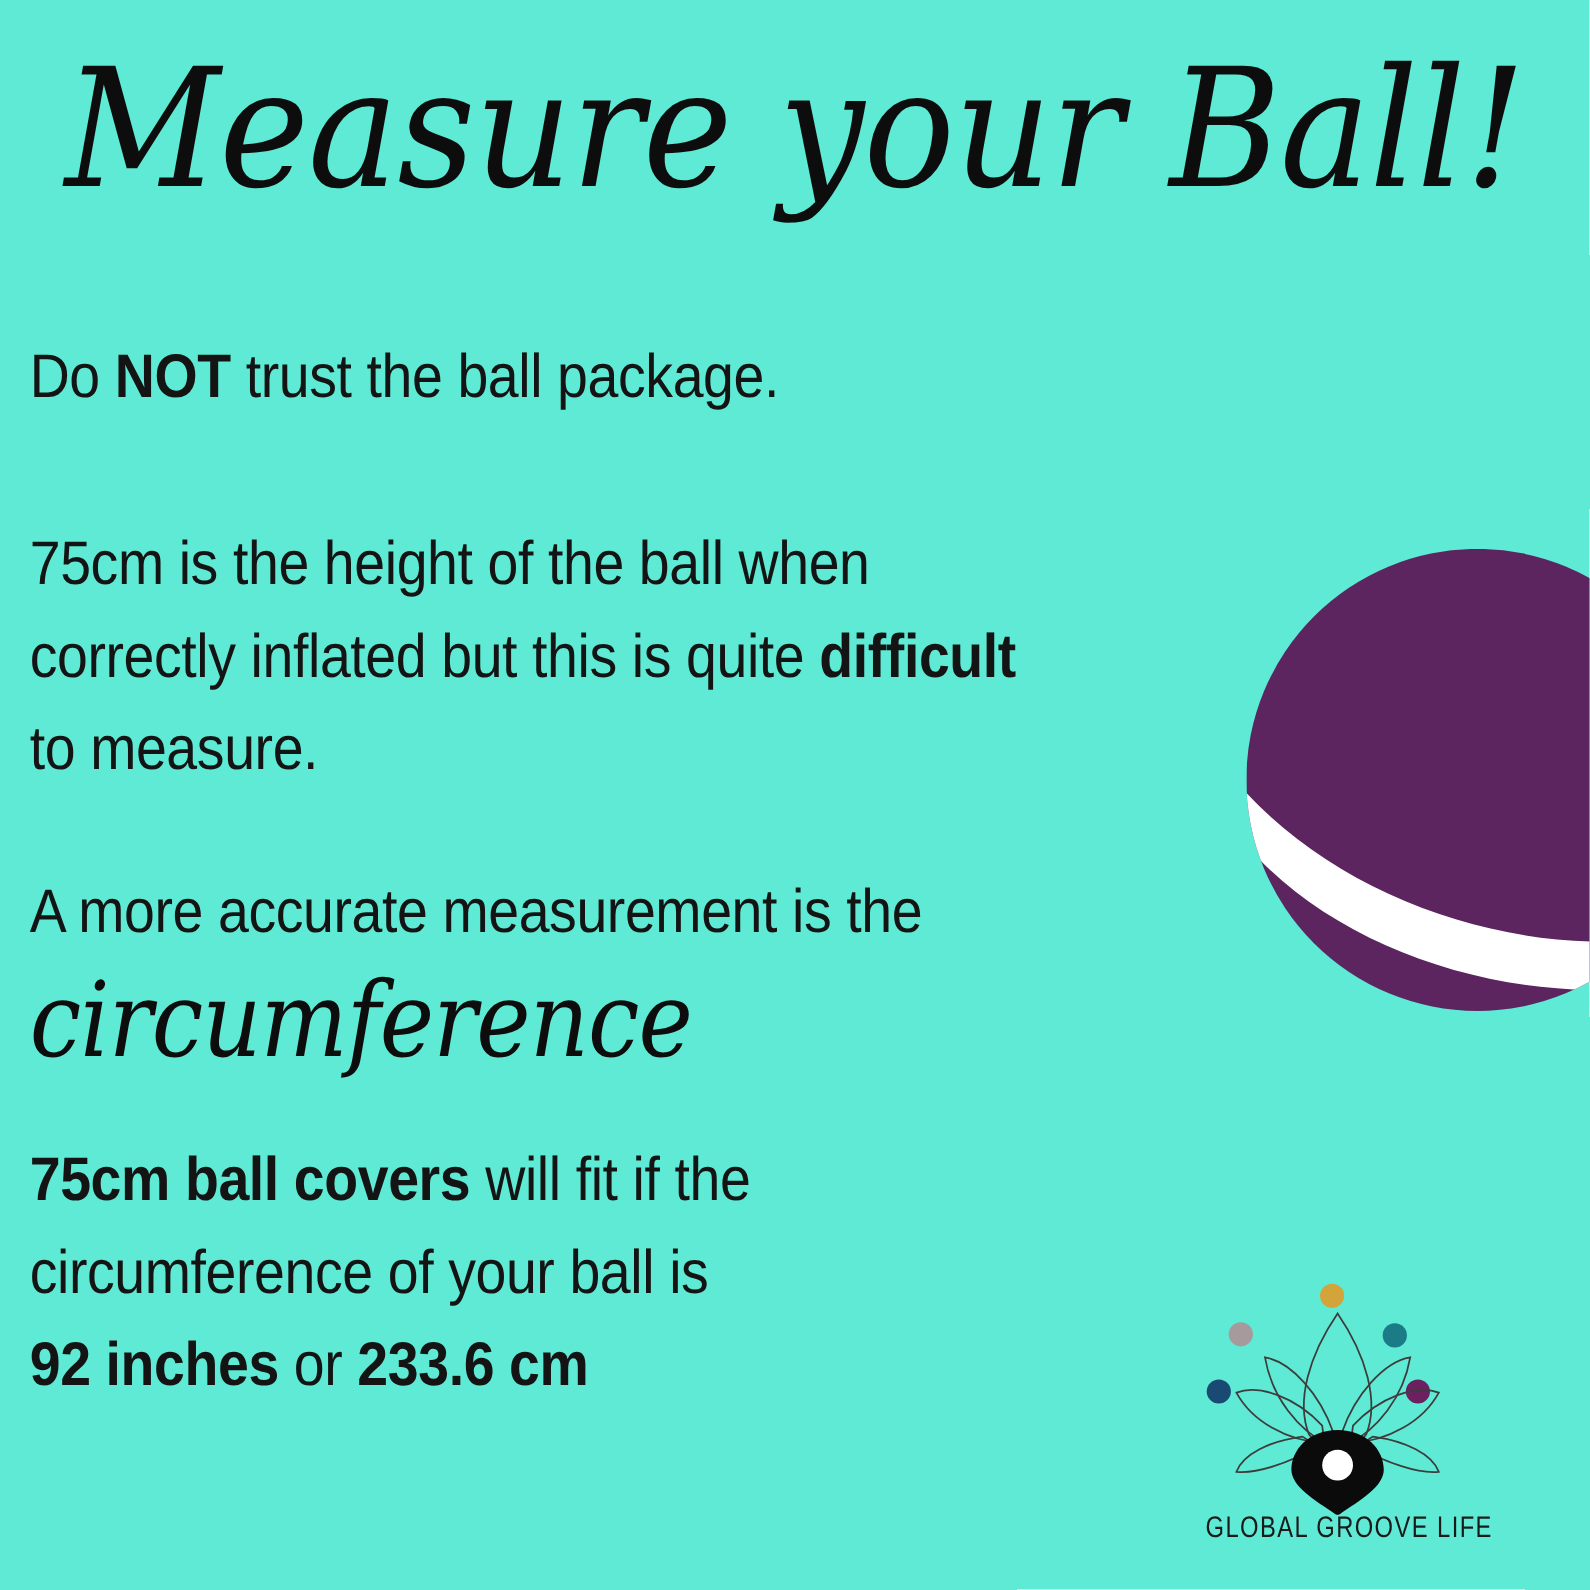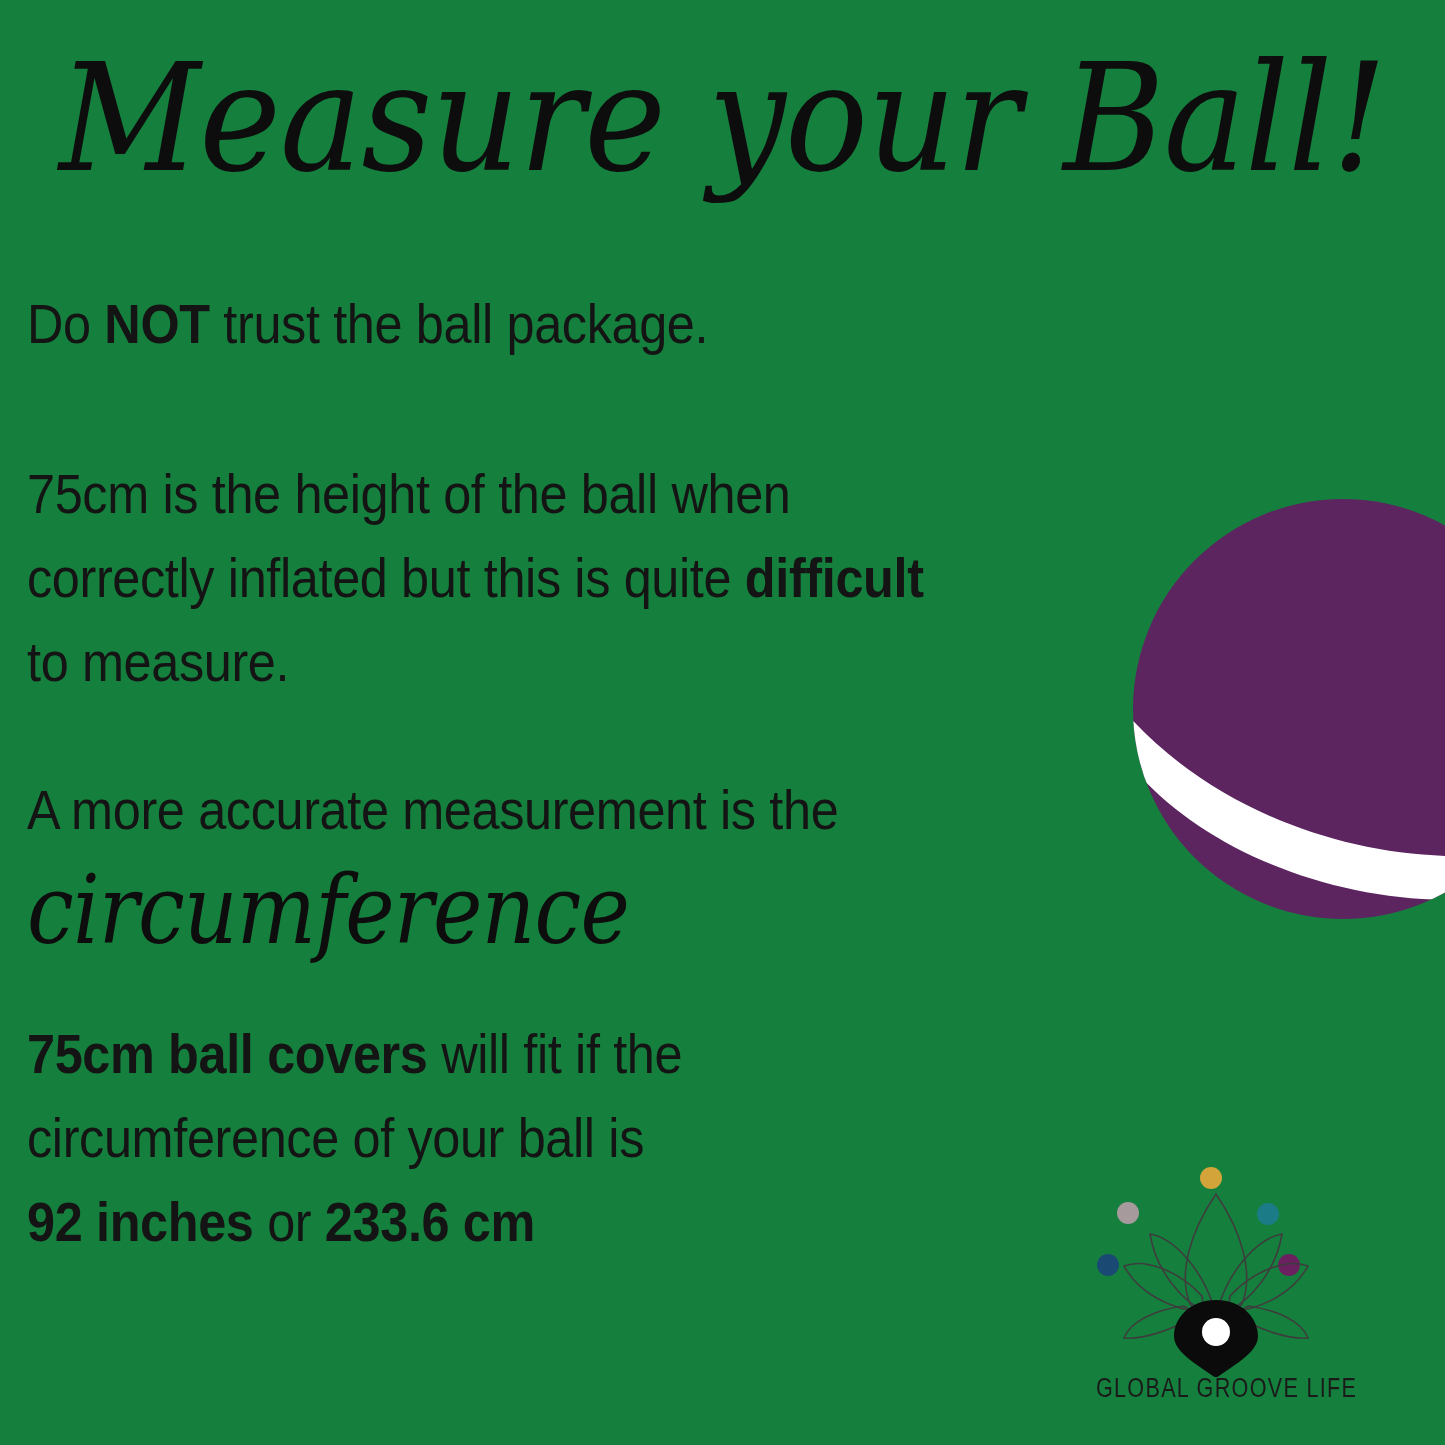--- a/index.html
+++ b/index.html
@@ -15,21 +15,21 @@
     color: #111111;
     position: relative;
   }
 
   
   #poster {
     position: absolute;
     left: 0; top: 0;
     width: 1445px;
     height: 1445px;
-    background: #15803d;
+    background: #5eead4;
   }
 
   
   .title {
     position: absolute;
     left: 0;
     top: 34px;
     width: 1445px;
     text-align: center;
     font-family: "DejaVu Serif", serif;
@@ -40,21 +40,21 @@
     letter-spacing: -1px;
     color: #0d0d0d;
     white-space: nowrap;
     transform: scaleX(0.92);
   }
 
   
   .copy {
     position: absolute;
     left: 27px;
-    top: 282px;
+    top: 300px;
     width: 1090px;
   }
   .para {
     font-family: "Liberation Sans", sans-serif;
     font-weight: 400;
     font-size: 56px;
     line-height: 84px;
     color: #141414;
     letter-spacing: -0.4px;
     margin: 0;

